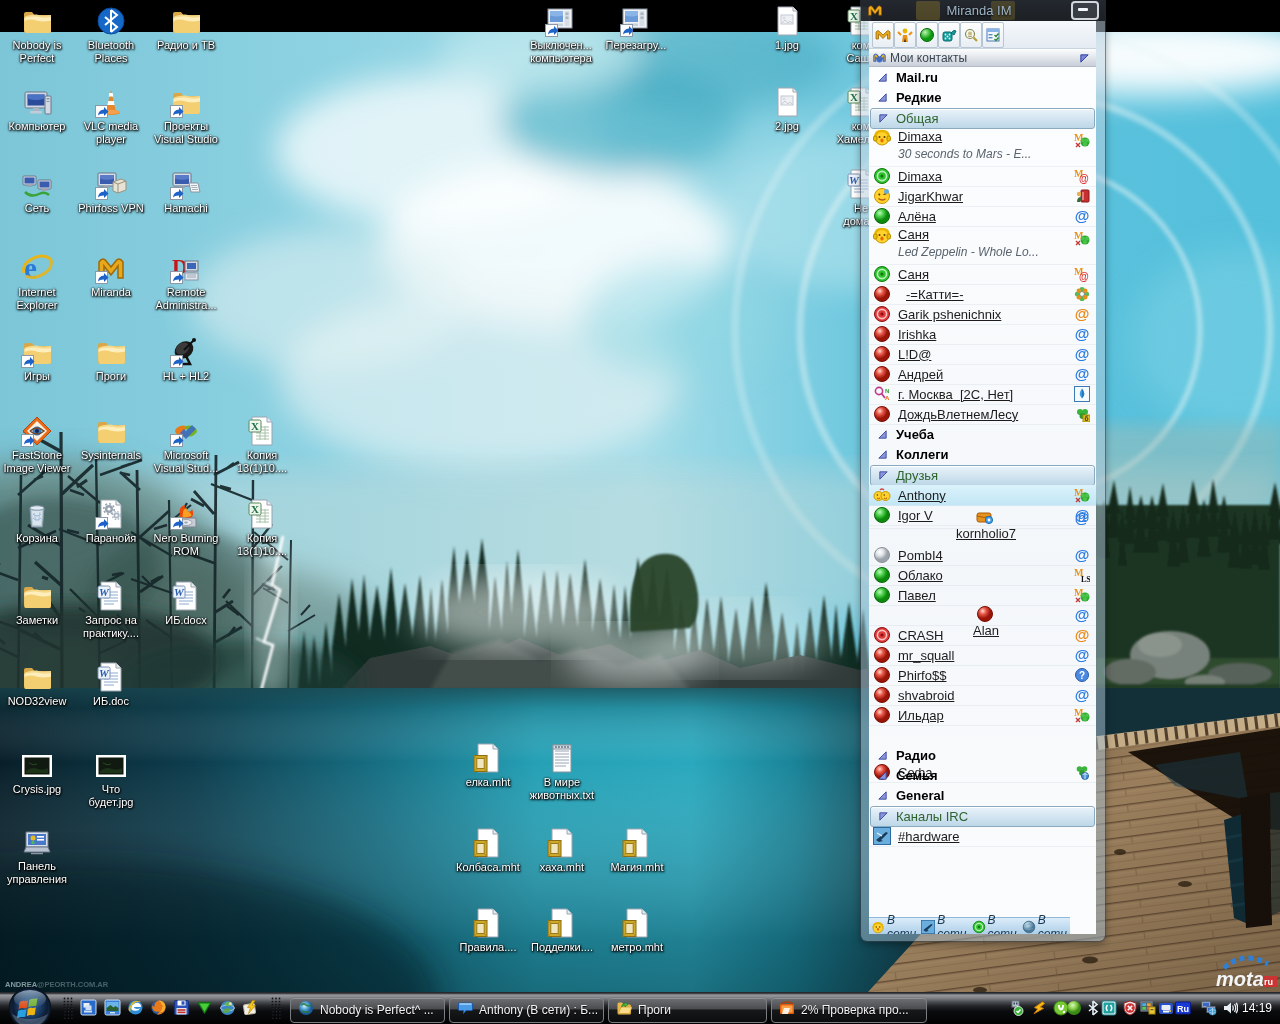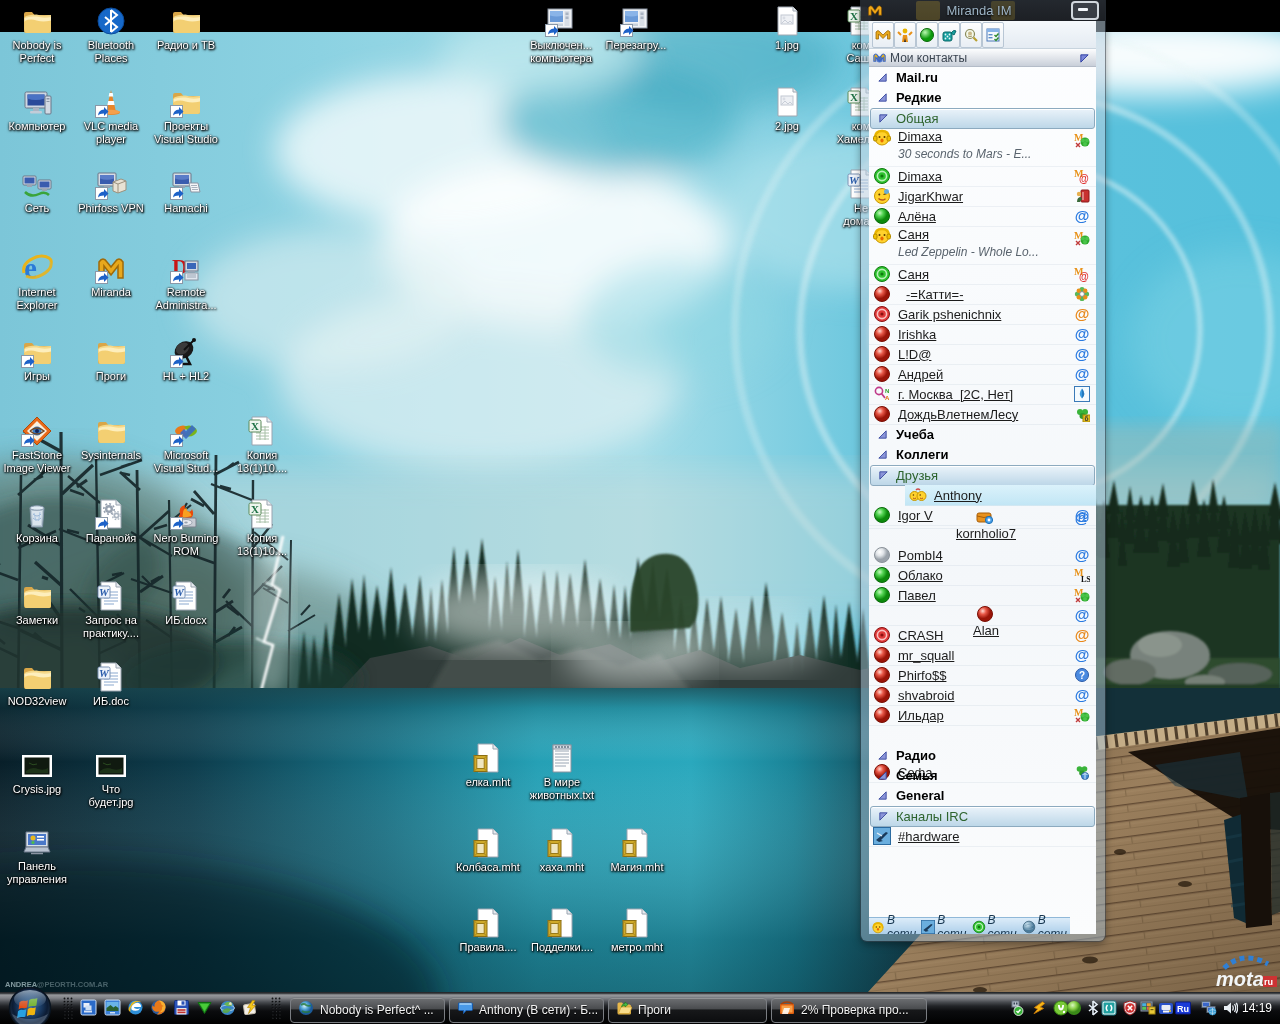--- a/index.html
+++ b/index.html
@@ -25,21 +25,21 @@
 .grow .gt{font-size:13px;font-weight:bold;color:#000;margin-left:8px;}
 .gtri{margin-left:8px;width:11px;height:11px;flex:none;}
 .gfr{position:absolute;left:1px;width:223px;height:19px;border:1px solid #8caabf;border-radius:3px;background:linear-gradient(#eaf3fa,#bdd7e8);display:flex;align-items:center;box-shadow:inset 0 1px 0 #fff;}
 .gfr .gt{font-size:13px;font-weight:normal;color:#2e642e;margin-left:7px;}
 .crow{position:absolute;left:0;width:227px;display:flex;align-items:center;border-bottom:1px solid rgba(170,190,205,0.18);}
 .crow .nm{font-size:13px;color:#1c1c1c;margin-left:7px;white-space:nowrap;text-decoration:underline;}
 .crow .lic{margin-left:4px;width:18px;height:18px;flex:none;}
 .crow .ric{position:absolute;right:6px;top:2px;width:16px;height:16px;}
 .c2 .ric{top:4px;}
 .c2 .msg{position:absolute;left:29px;top:19px;font-size:12px;font-style:italic;color:#5a646e;white-space:nowrap;}
-.sel{background:linear-gradient(#dbf2fb,#c2e6f5);margin-left:36px;}
+.sel{background:linear-gradient(#dbf2fb,#c2e6f5);}
 #mwsb{position:absolute;left:0;top:896px;width:201px;height:17px;background:linear-gradient(#dcecf9,#aacde9);border-top:1px solid #90b8d8;display:flex;font-style:italic;}
 #mwsb .sc{width:56.75px;display:flex;align-items:center;font-size:12px;color:#17364f;}
 #mwsb .sc svg{margin:0 2px 0 2px;flex:none;}
 
 #taskbar .tbd{position:absolute;top:5px;}
 .ql{position:absolute;top:7px;width:17px;height:17px;}
 .tkb{position:absolute;top:5px;height:24px;border-radius:4px;border:1px solid #7a7d82;background:linear-gradient(#6e7073 0%,#4a4c4f 45%,#17181a 50%,#0c0d0f 100%);box-shadow:inset 0 1px 0 rgba(255,255,255,0.25);display:flex;align-items:center;overflow:hidden;}
 .tkb .ti{margin-left:7px;flex:none;}
 .tkb .tt{margin-left:6px;font-size:12px;color:#f2f2f2;white-space:nowrap;text-shadow:0 1px 1px #000;}
 .tray{position:absolute;top:8px;width:16px;height:16px;}

